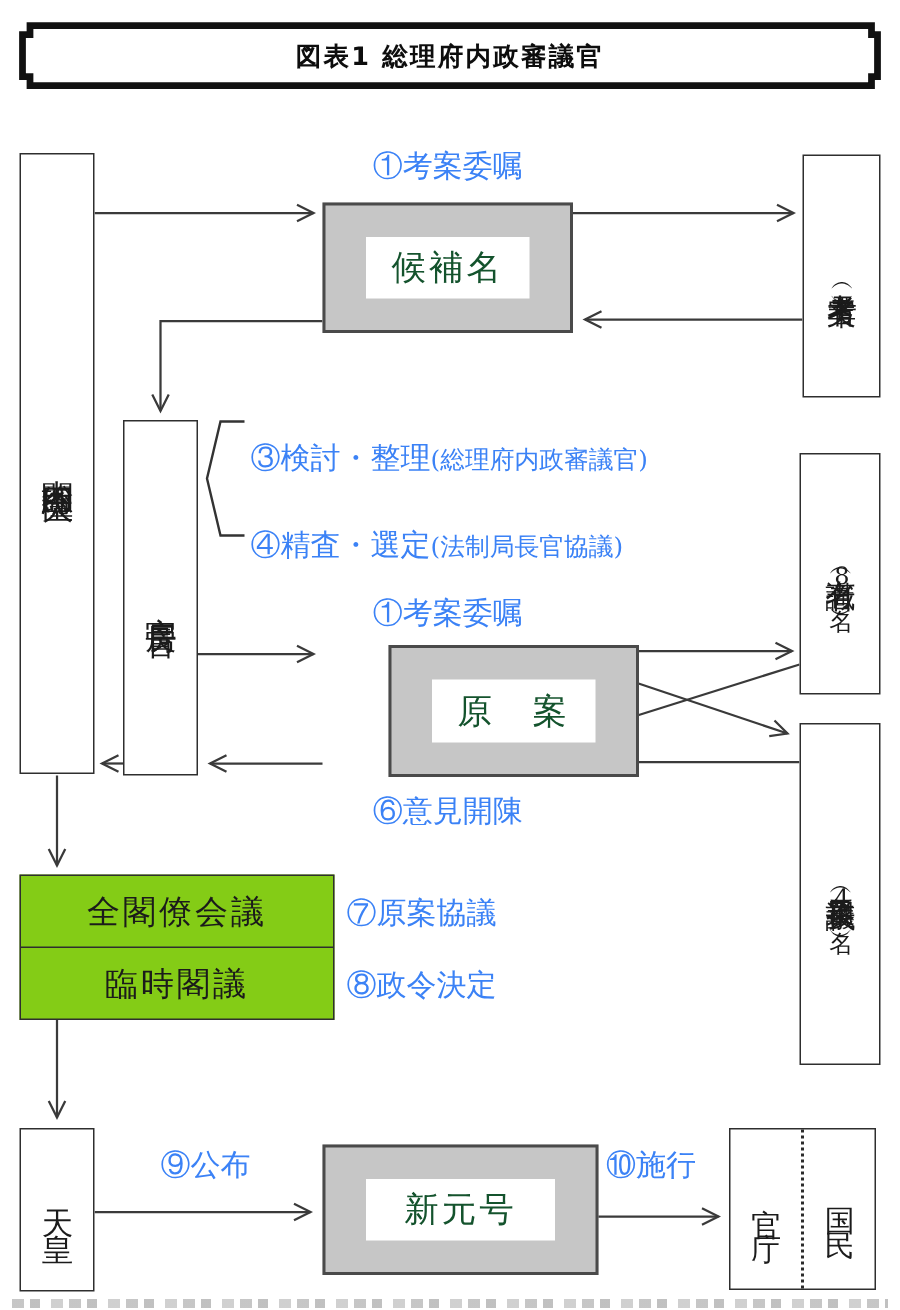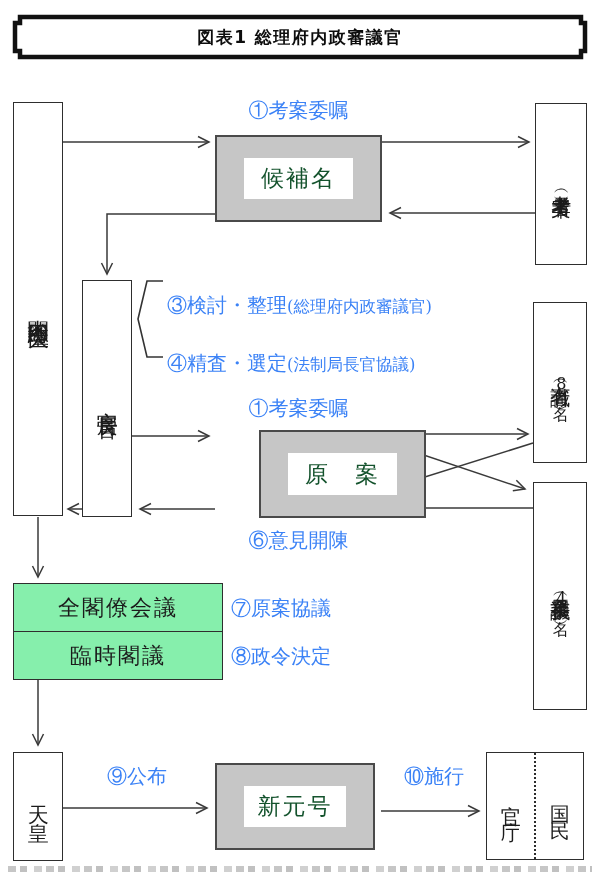--- a/index.html
+++ b/index.html
@@ -28,21 +28,21 @@
     position:absolute;z-index:1;font-size:20px;color:#3b82f6;white-space:nowrap;
   }
   .center{text-align:center;}
   .subtxt{font-size:16.5px;}
   .title{
     position:absolute;left:0;top:26px;width:600px;text-align:center;z-index:1;
     font-family:"DejaVu Sans","Liberation Sans",sans-serif;font-weight:bold;
     font-size:17px;letter-spacing:1.5px;color:#0d0d0d;
   }
   .cab{
-    position:absolute;box-sizing:border-box;border:1.5px solid #2e2e2e;background:#86efac;
+    position:absolute;box-sizing:border-box;border:1.5px solid #2e2e2e;background:#84cc16;
     display:flex;flex-direction:column;z-index:1;
   }
   .cabrow{flex:1;display:flex;align-items:center;justify-content:center;font-size:22px;letter-spacing:2px;}
   .cabrow.divided{border-top:1.5px solid #2e2e2e;}
   .halves{display:flex;width:100%;height:100%;}
   .half{flex:1;display:flex;align-items:center;justify-content:center;}
   .half.dotdiv{border-right:2.5px dotted #2b2b2b;}
   .cropline{
     position:absolute;left:8px;top:866px;width:584px;height:6px;opacity:.7;z-index:1;
     background:repeating-linear-gradient(90deg,#aeaeae 0 8px,#ffffff 8px 12px,#a6a6a6 12px 19px,#ffffff 19px 26px,#bcbcbc 26px 34px,#ffffff 34px 38px);
@@ -115,21 +115,21 @@
 
   <div class="cab" style="left:13px;top:583px;width:210px;height:97px;">
     <div class="cabrow">全閣僚会議</div>
     <div class="cabrow divided">臨時閣議</div>
   </div>
 
   <div class="box" style="left:13px;top:752px;width:50px;height:109px;">
     <span class="vtext vgap">天皇</span>
   </div>
 
-  <div class="box gray" style="left:215px;top:763px;width:160px;height:87px;">
+  <div class="box gray" style="left:215px;top:763px;width:184px;height:87px;">
     <div class="inner">新元号</div>
   </div>
 
   <div class="box" style="left:486px;top:752px;width:98px;height:108px;padding:0;">
     <div class="halves">
       <div class="half dotdiv">
         <span class="vtext vgap" style="font-size:20px;">官庁</span>
       </div>
       <div class="half">
         <span class="vtext vgap" style="font-size:20px;">国民</span>

